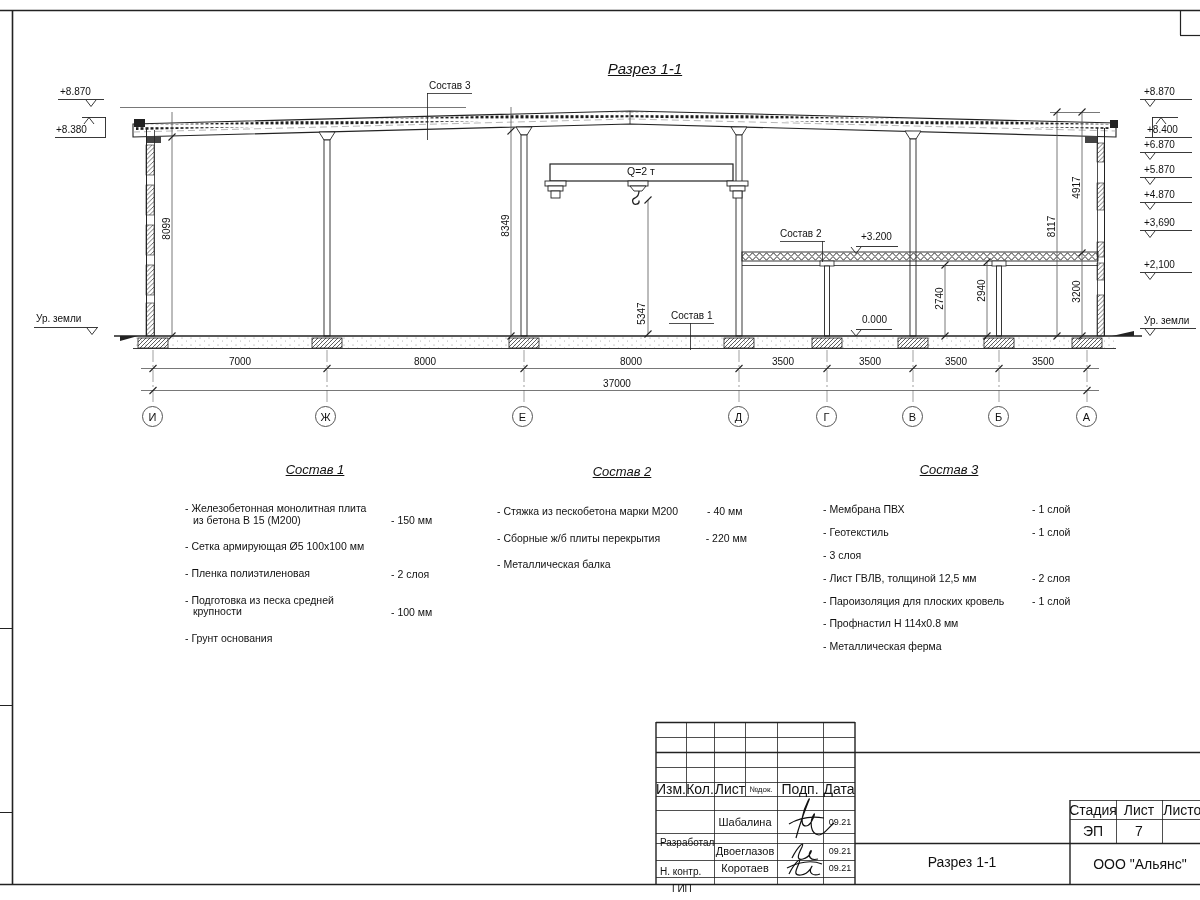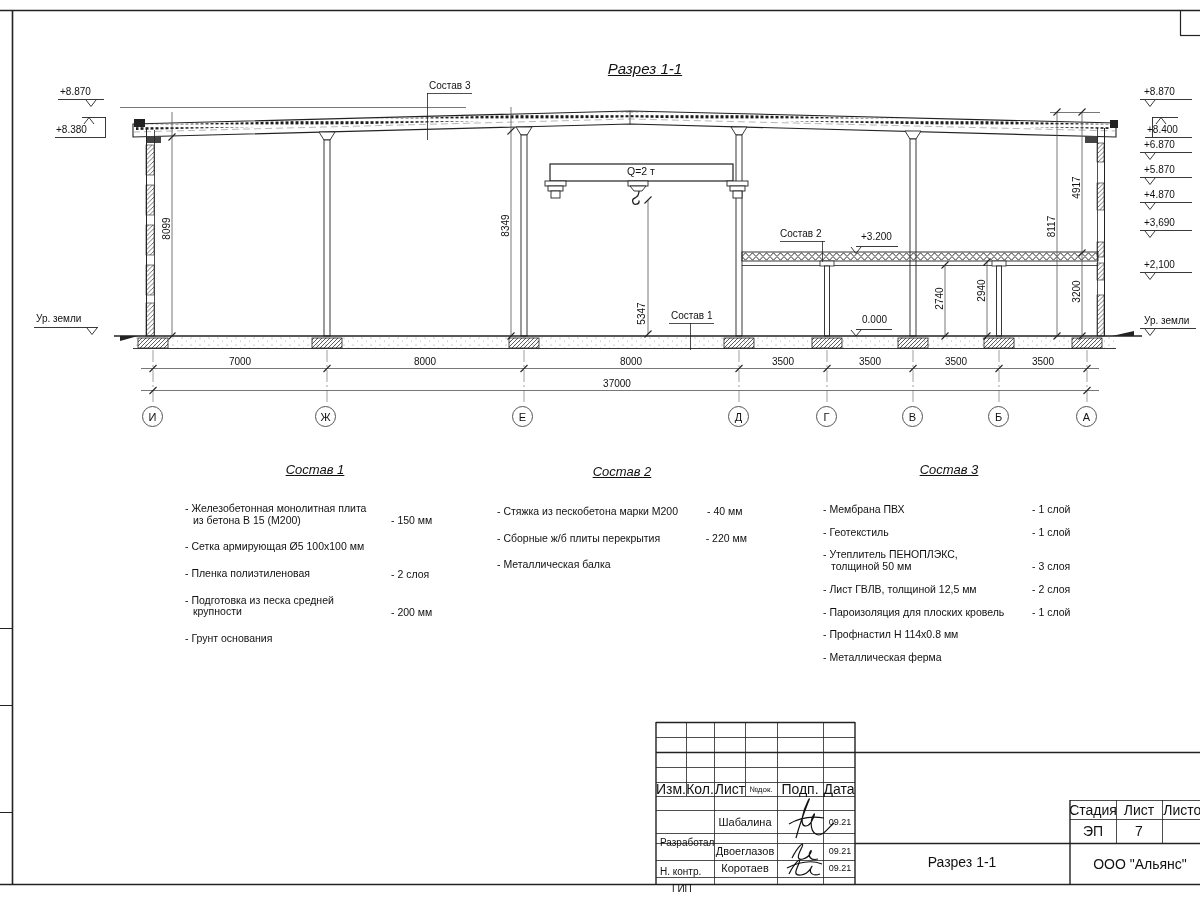--- a/index.html
+++ b/index.html
@@ -363,21 +363,21 @@
     <div class="mi-n">
           <div>- Пленка полиэтиленовая</div>
         </div>
     <div class="mi-v">-  2 слоя</div>
   </div>
   <div class="mi">
     <div class="mi-n">
           <div>- Подготовка из песка средней</div>
           <div class="l2">крупности</div>
         </div>
-    <div class="mi-v">- 200 мм</div>
+    <div class="mi-v">- 100 мм</div>
   </div>
   <div class="mi">
     <div class="mi-n">
           <div>- Грунт основания</div>
         </div>
     <div class="mi-v"></div>
   </div>
 </div>
 
 <div class="mat mat2" style="left:497px;top:464px;width:250px;">
@@ -410,24 +410,20 @@
         </div>
     <div class="mi-v">- 1 слой</div>
   </div>
   <div class="mi">
     <div class="mi-n">
           <div>- Геотекстиль</div>
         </div>
     <div class="mi-v">- 1 слой</div>
   </div>
   <div class="mi">
-    <div class="mi-n">
-          <div>- Утеплитель ПЕНОПЛЭКС,</div>
-          <div class="l2">толщиной 50 мм</div>
-        </div>
     <div class="mi-v">- 3 слоя</div>
   </div>
   <div class="mi">
     <div class="mi-n">
           <div>- Лист ГВЛВ, толщиной 12,5 мм</div>
         </div>
     <div class="mi-v">- 2 слоя</div>
   </div>
   <div class="mi">
     <div class="mi-n">

